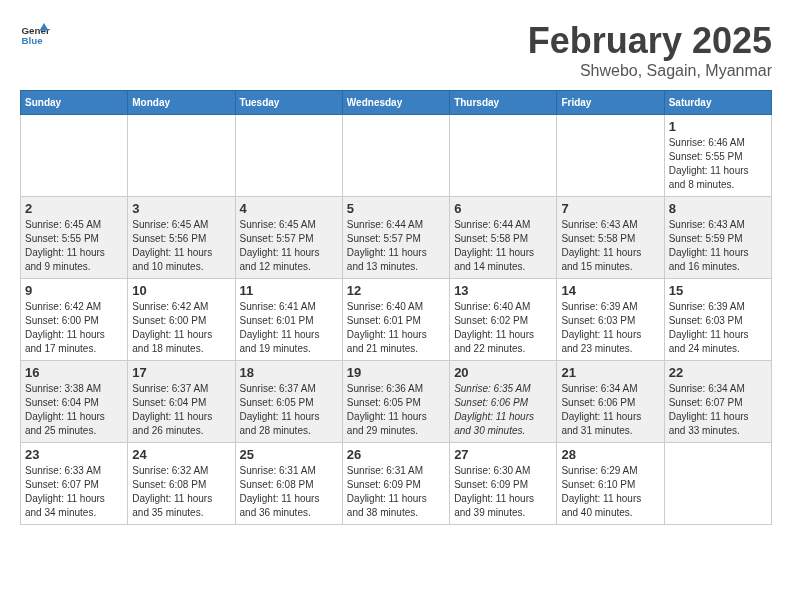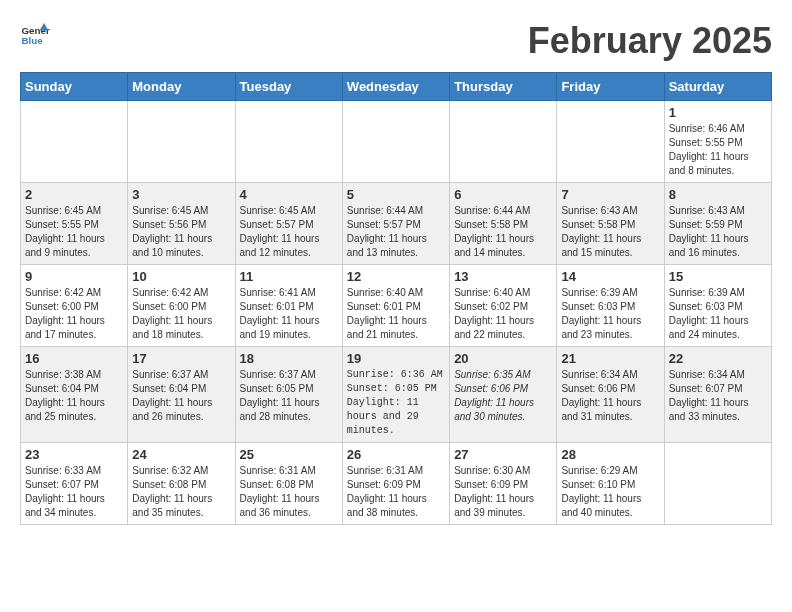--- a/index.html
+++ b/index.html
@@ -40,21 +40,21 @@
     .calendar {
       width: 100%;
       border-collapse: collapse;
       border: 1px solid #ccc;
     }
     .calendar th {
       background-color: #3a7fc1;
       color: #fff;
       padding: 6px 4px;
       text-align: left;
-      font-size: 13px;
+      font-size: 10px;
       border: 1px solid #2a6aa0;
     }
     .calendar td {
       border: 1px solid #ccc;
       vertical-align: top;
       padding: 4px;
       width: calc(100%/7);
       min-height: 80px;
       font-size: 11px;
       color: #333;
@@ -91,20 +91,21 @@
 <div class="header-section">
   <div class="logo">
     <svg class="logo-icon" viewBox="0 0 40 40" xmlns="http://www.w3.org/2000/svg">
       <text x="2" y="18" font-size="13" font-weight="bold" fill="#333">General</text>
       <text x="2" y="32" font-size="13" font-weight="bold" fill="#3a7fc1">Blue</text>
       <polygon points="32,4 38,14 26,14" fill="#3a7fc1"></polygon>
     </svg>
   </div>
   <div class="title-section">
     <div class="main-title">February 2025</div>
+    <div class="subtitle">Shwebo, Sagain, Myanmar</div>
   </div>
 </div>
 
 <table class="calendar">
   <thead>
     <tr>
     <th>Sunday</th>
         <th>Monday</th>
         <th>Tuesday</th>
         <th>Wednesday</th>
@@ -230,21 +231,21 @@
 Daylight: 11 hours and 26 minutes.</div>
         </td>
         <td>
           <span class="day-number">18</span>
           <div class="day-info" style="white-space: pre-line;">Sunrise: 6:37 AM
 Sunset: 6:05 PM
 Daylight: 11 hours and 28 minutes.</div>
         </td>
         <td>
           <span class="day-number">19</span>
-          <div class="day-info" style="white-space: pre-line; font-family: Liberation Mono, monospace;">Sunrise: 6:36 AM
+          <div class="day-info" style="white-space: pre-line;">Sunrise: 6:36 AM
 Sunset: 6:05 PM
 Daylight: 11 hours and 29 minutes.</div>
         </td>
         <td>
           <span class="day-number">20</span>
           <div class="day-info" style="white-space: pre-line; font-style: italic;">Sunrise: 6:35 AM
 Sunset: 6:06 PM
 Daylight: 11 hours and 30 minutes.</div>
         </td>
         <td>

